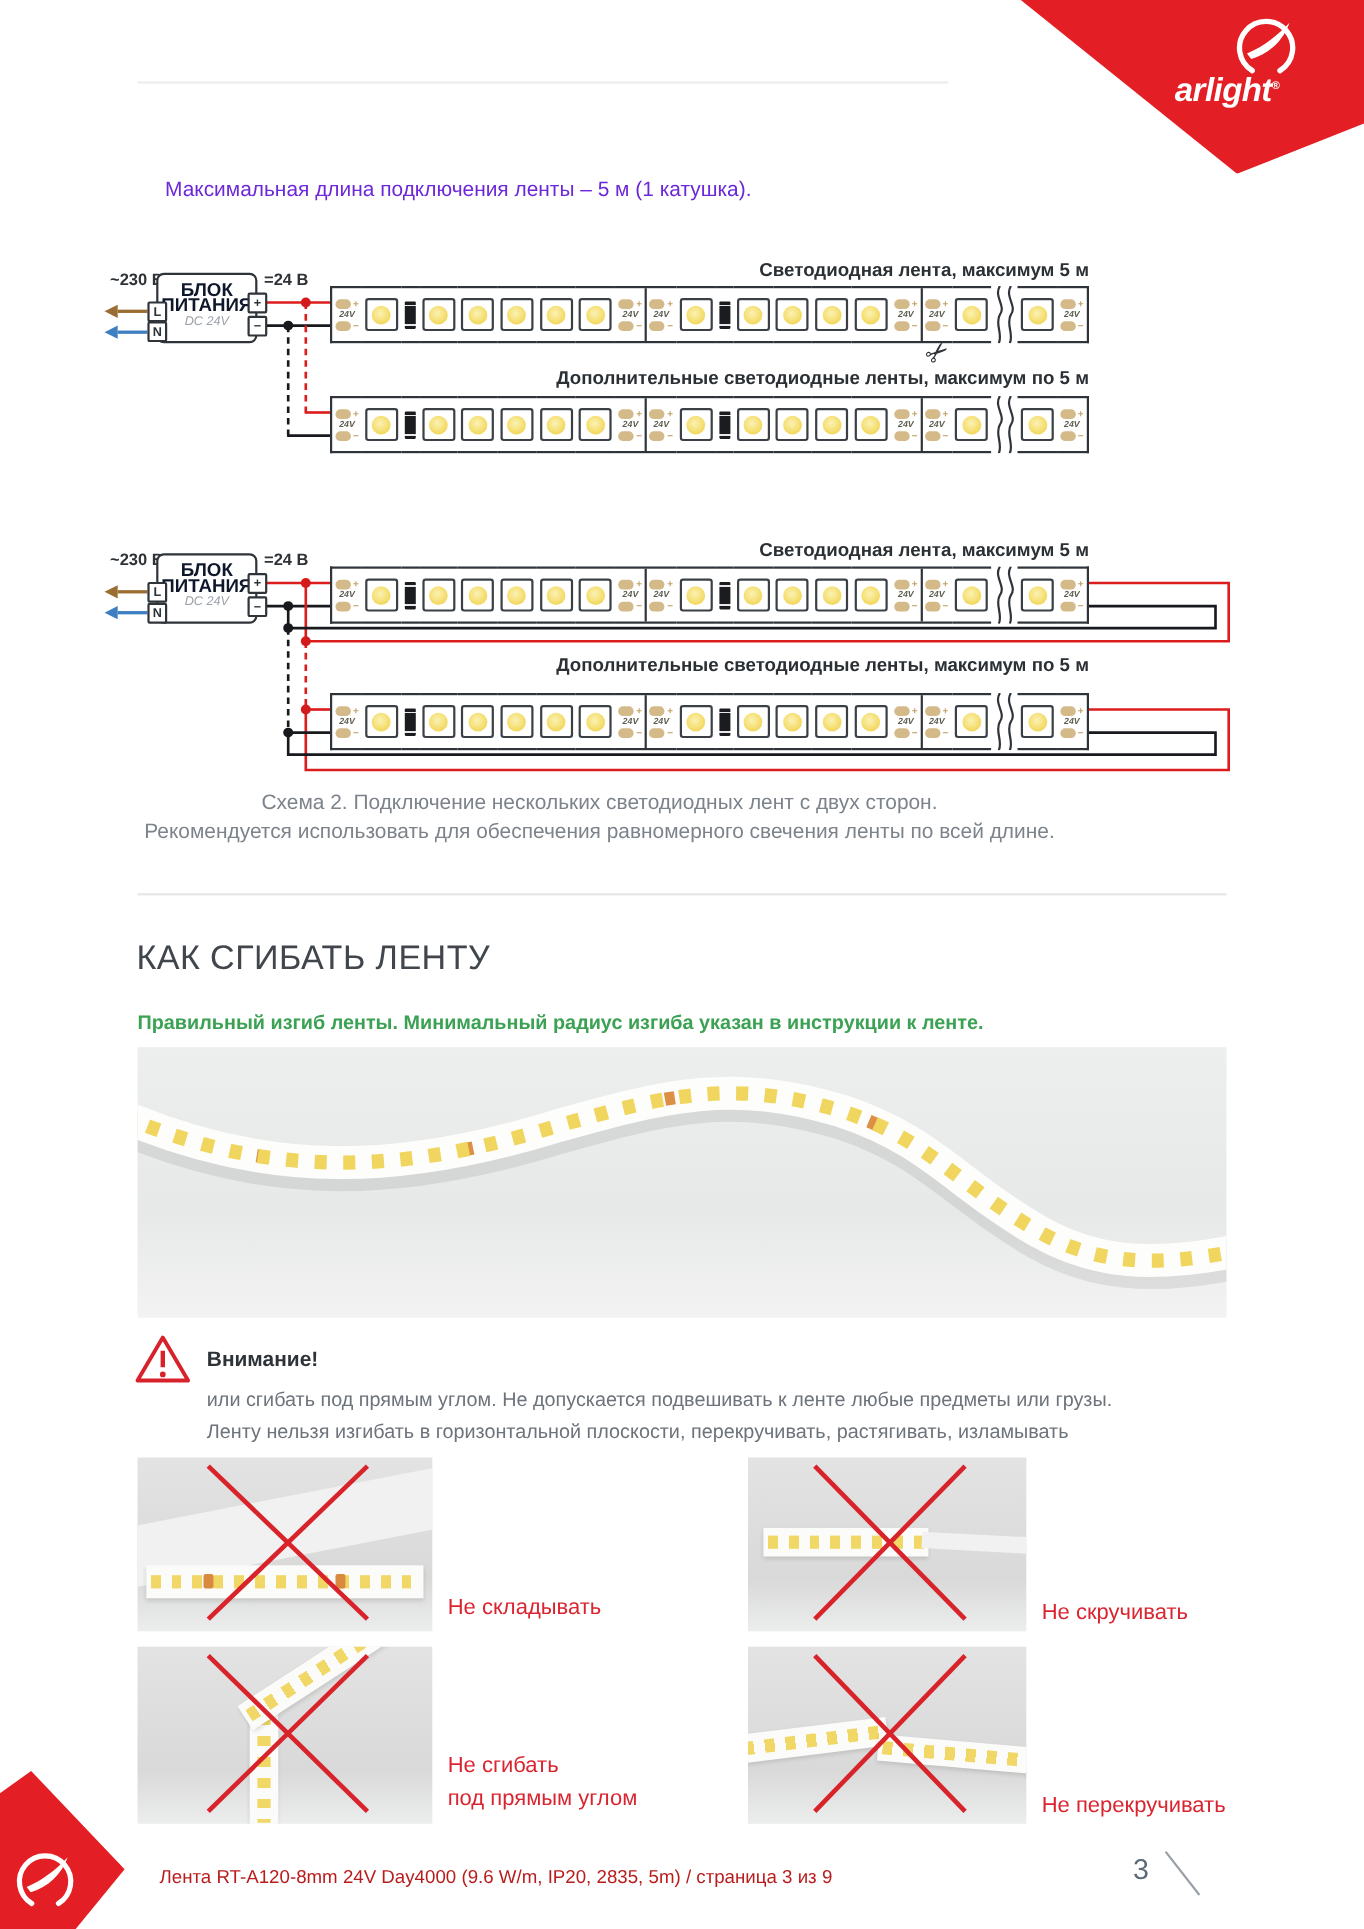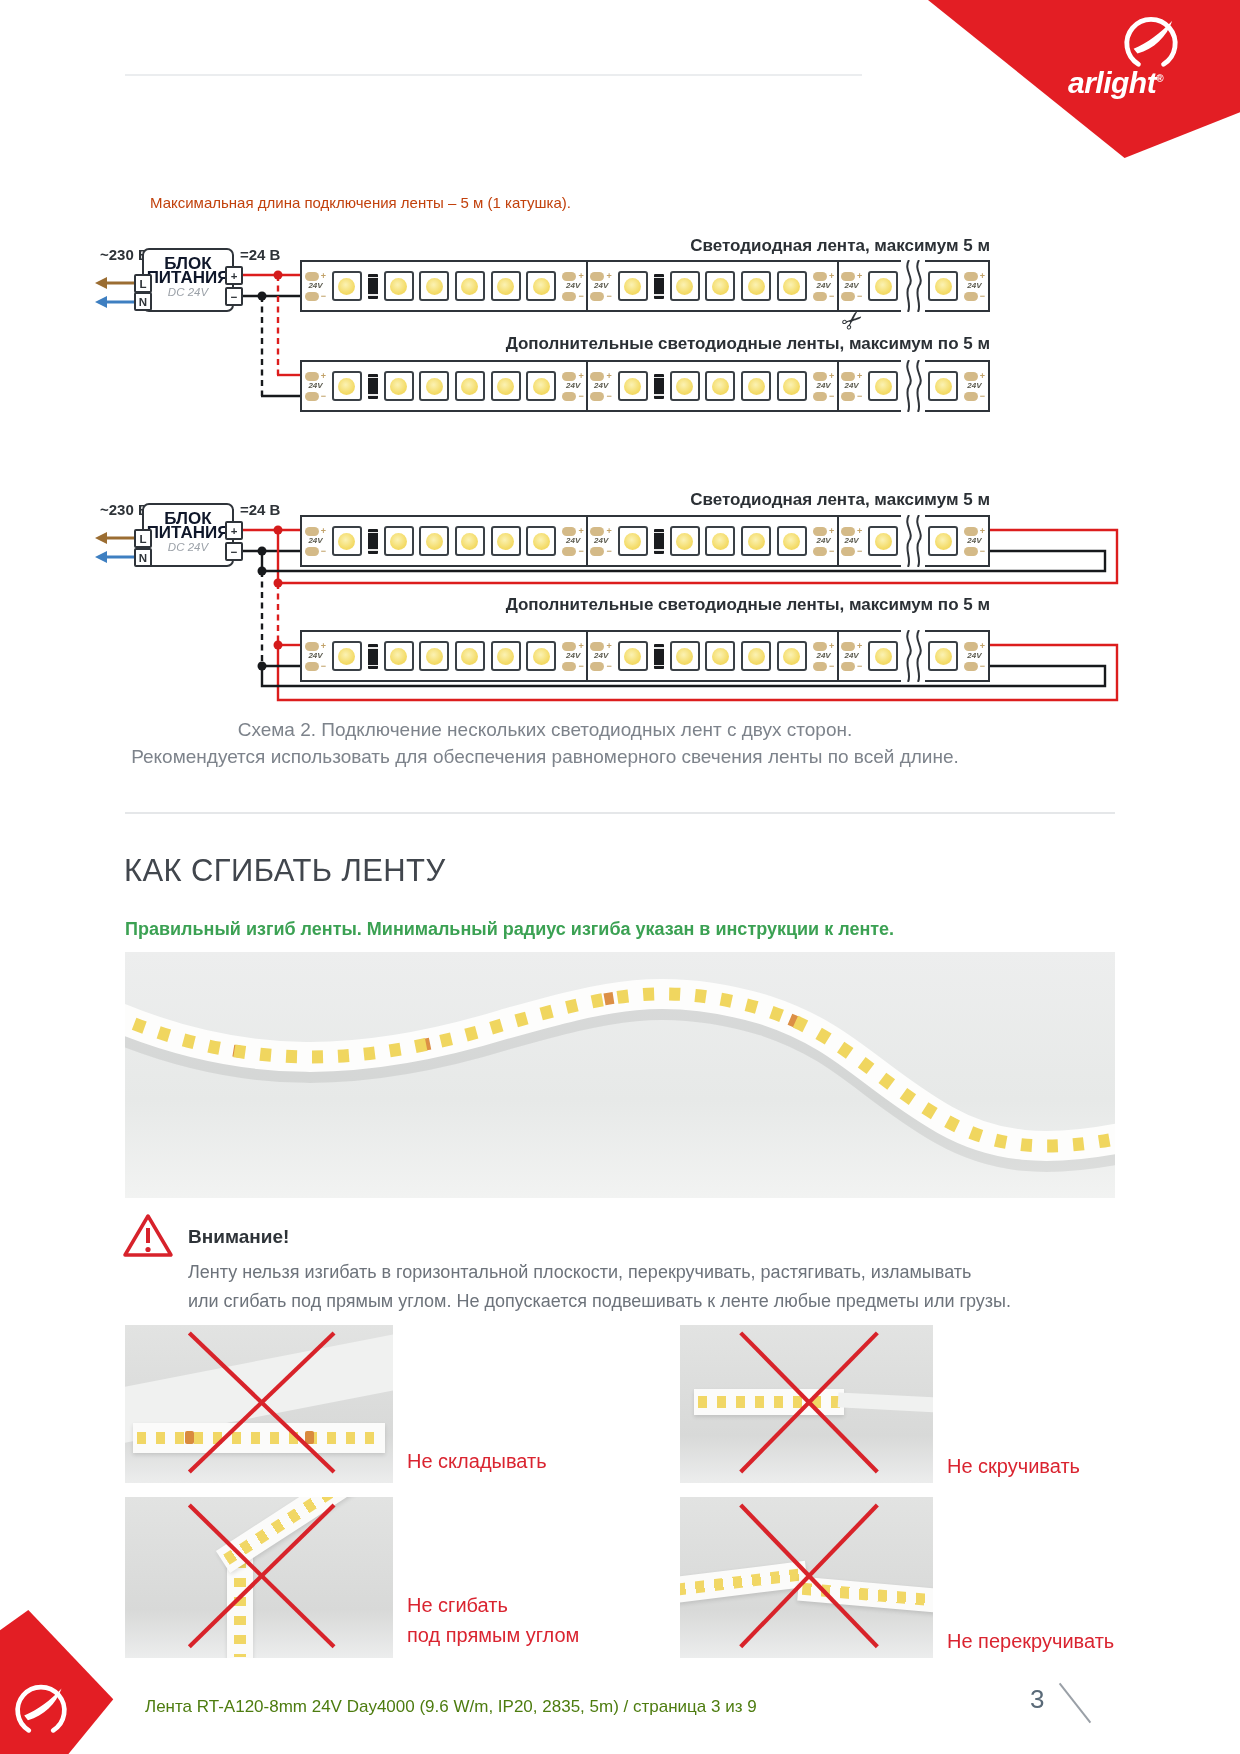--- a/index.html
+++ b/index.html
@@ -2,21 +2,21 @@
 <html><head>
 <meta charset="utf-8">
 <style>
   html,body{margin:0;padding:0;background:#888;}
   .page{position:relative;width:1240px;height:1754px;background:#fff;
         font-family:"Liberation Sans",sans-serif;overflow:hidden;margin:0 auto;}
 
   
   .h-rule{position:absolute;left:125px;top:74px;width:737px;height:2px;background:#ebedef;}
   .title{position:absolute;left:124px;top:96px;font-size:31px;font-weight:400;color:#41464d;letter-spacing:.4px;}
-  .intro{position:absolute;left:150px;top:194px;font-size:15px;color:#c2410c;}
+  .intro{position:absolute;left:150px;top:162px;font-size:19px;color:#6d28d9;}
 
   
   .corner-tr{position:absolute;right:0;top:0;width:312px;height:158px;background:#e31e24;
              clip-path:polygon(0 0,100% 0,100% 71%,63% 100%);}
   .corner-bl{position:absolute;left:0;top:1610px;width:118px;height:144px;background:#e31e24;
              clip-path:polygon(24% 0,96% 62%,58% 100%,0 100%,0 14%);}
   .logo-tx{position:absolute;left:140px;top:66px;color:#fff;font-size:30px;font-weight:bold;font-style:italic;letter-spacing:-.5px;}
   .reg{font-size:10px;vertical-align:super;font-style:normal;}
 
   
@@ -80,21 +80,21 @@
   .dash-h{position:absolute;left:4px;right:4px;top:50%;height:12px;margin-top:-6px;
           background:repeating-linear-gradient(90deg,#f1d765 0 9px,rgba(0,0,0,0) 9px 19px);}
   .dash-v{position:absolute;top:4px;bottom:4px;left:50%;width:12px;margin-left:-6px;
           background:repeating-linear-gradient(180deg,#f1d765 0 9px,rgba(0,0,0,0) 9px 19px);}
   .padchip{position:absolute;width:9px;height:13px;background:#d98a3e;border-radius:2px;}
   .xmark{position:absolute;left:0;top:0;width:100%;height:100%;}
   .xmark line{stroke:#d8232a;stroke-width:4.2;}
   .cap-red{position:absolute;font-size:20px;color:#da2430;white-space:pre-line;line-height:30px;}
 
   
-  .footer-text{position:absolute;left:145px;top:1697px;font-size:17px;color:#4d7c0f;}
+  .footer-text{position:absolute;left:145px;top:1697px;font-size:17px;color:#b91c1c;}
   .pagenum{position:absolute;left:1030px;top:1684px;font-size:26px;color:#5a6a78;}
   .pageline{position:absolute;left:1074px;top:1678px;width:2px;height:50px;background:#9aa0a7;transform:rotate(-38deg);}
 </style>
 </head>
 <body>
 
 <div class="page">
 
   <div class="h-rule"></div>
   <div class="intro">Максимальная длина подключения ленты – 5 м (1 катушка).</div>
@@ -708,22 +708,22 @@
     </svg>
   </div>
 
   <svg style="position:absolute;left:122px;top:1212px" width="52" height="47" viewBox="0 0 52 47">
     <path d="M26 4 L49 43 L3 43 Z" fill="none" stroke="#d7222b" stroke-width="3.5" stroke-linejoin="round"></path>
     <line x1="26" y1="16" x2="26" y2="31" stroke="#d7222b" stroke-width="4"></line>
     <circle cx="26" cy="37.5" r="2.6" fill="#d7222b"></circle>
   </svg>
   <div class="warn-title">Внимание!</div>
   <div class="warn-text">
+    <div>или сгибать под прямым углом. Не допускается подвешивать к ленте любые предметы или грузы.</div>
     <div>Ленту нельзя изгибать в горизонтальной плоскости, перекручивать, растягивать, изламывать</div>
-    <div>или сгибать под прямым углом. Не допускается подвешивать к ленте любые предметы или грузы.</div>
   </div>
 
   <div class="photo" style="left:125px;top:1325px;width:268px;height:158px">
     <div class="band pale" style="left:-20px;top:34px;width:330px;height:55px;transform:rotate(-11deg)"></div>
     <div class="band" style="left:8px;top:98px;width:252px;height:30px">
       <div class="dash-h"></div>
       <div class="padchip" style="left:52px;top:8px"></div>
       <div class="padchip" style="left:172px;top:8px"></div>
     </div>
     <svg class="xmark" viewBox="0 0 100 100" preserveAspectRatio="none">

